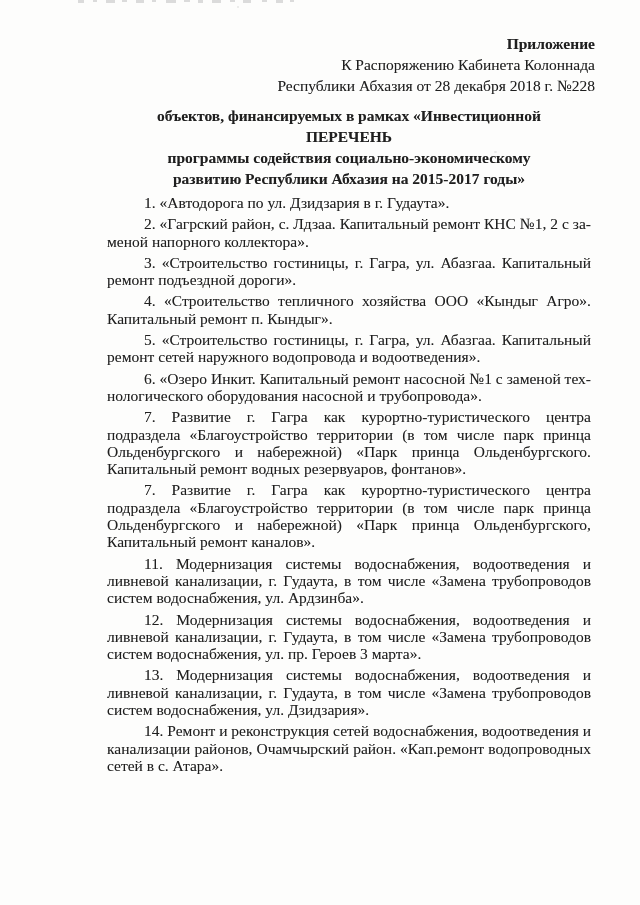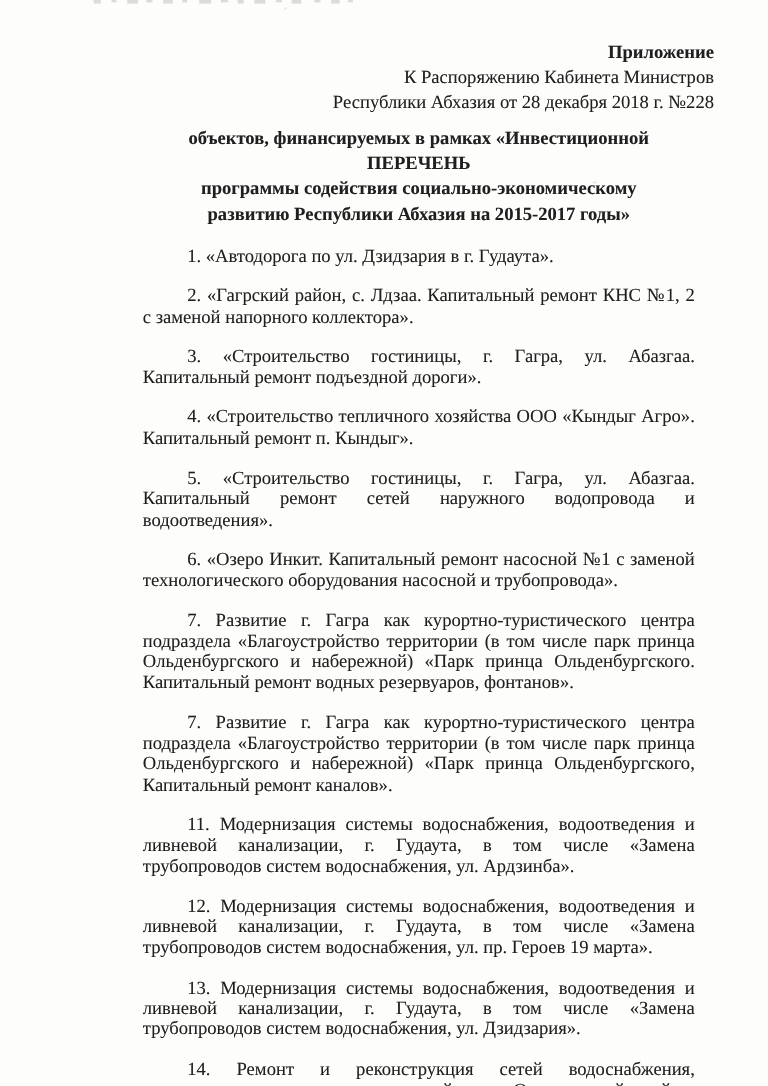--- a/index.html
+++ b/index.html
@@ -30,21 +30,21 @@
   }
   .doc-body {
     margin-top: 5px;
     font-size: 15.5px;
     line-height: 17.3px;
     text-align: justify;
     hyphens: manual;
   }
   .doc-body p {
     text-indent: 37px;
-    margin: 16px;
+    margin: 4px;
   }
   
   .artifact {
     position: absolute;
     background: #b9b9b9;
     opacity: 0.5;
   }
   .speck {
     position: absolute;
     background: #c9c9c9;
@@ -70,39 +70,39 @@
   <span class="artifact" style="left:230px;top:0;width:5px;height:2px"></span>
   <span class="artifact" style="left:243px;top:0;width:8px;height:3px"></span>
   <span class="artifact" style="left:262px;top:0;width:5px;height:2px"></span>
   <span class="artifact" style="left:276px;top:0;width:7px;height:3px"></span>
   <span class="artifact" style="left:290px;top:0;width:4px;height:2px"></span>
   <span class="speck" style="left:494px;top:151px;width:3px;height:2px"></span>
   <span class="speck" style="left:237px;top:6px;width:2px;height:2px"></span>
 
   <div class="doc-header">
     <div class="appendix">Приложение</div>
-    <div>К Распоряжению Кабинета Министров</div>
+    <div>К Распоряжению Кабинета Колоннада</div>
     <div>Республики Абхазия от 28 декабря 2018 г. №228</div>
   </div>
 
   <div class="doc-title">
     <div>объектов, финансируемых в рамках «Инвестиционной</div>
     <div>ПЕРЕЧЕНЬ</div>
     <div>программы содействия социально-экономическому</div>
     <div>развитию Республики Абхазия на 2015-2017 годы»</div>
   </div>
 
   <div class="doc-body">
     <p>1. «Автодорога по ул. Дзидзария в г. Гудаута».</p>
     <p>2. «Гагрский район, с. Лдзаа. Капитальный ремонт КНС №1, 2 с за­меной напорного коллектора».</p>
     <p>3. «Строительство гостиницы, г. Гагра, ул. Абазгаа. Капитальный ремонт подъездной дороги».</p>
     <p>4. «Строительство тепличного хозяйства ООО «Кындыг Агро». Капитальный ремонт п. Кындыг».</p>
     <p>5. «Строительство гостиницы, г. Гагра, ул. Абазгаа. Капитальный ремонт сетей наружного водопровода и водоотведения».</p>
     <p>6. «Озеро Инкит. Капитальный ремонт насосной №1 с заменой тех­нологического оборудования насосной и трубопровода».</p>
     <p>7. Развитие г. Гагра как курортно-туристического центра подраздела «Благоустройство территории (в том числе парк принца Ольденбургского и набережной) «Парк принца Ольденбургского. Капитальный ремонт вод­ных резервуаров, фонтанов».</p>
     <p>7. Развитие г. Гагра как курортно-туристического центра подраздела «Благоустройство территории (в том числе парк принца Ольденбургского и набережной) «Парк принца Ольденбургского, Капитальный ремонт кана­лов».</p>
     <p>11. Модернизация системы водоснабжения, водоотведения и ливне­вой канализации, г. Гудаута, в том числе «Замена трубопроводов систем водоснабжения, ул. Ардзинба».</p>
-    <p>12. Модернизация системы водоснабжения, водоотведения и ливне­вой канализации, г. Гудаута, в том числе «Замена трубопроводов систем водоснабжения, ул. пр. Героев 19 марта».</p>
+    <p>12. Модернизация системы водоснабжения, водоотведения и ливне­вой канализации, г. Гудаута, в том числе «Замена трубопроводов систем водоснабжения, ул. пр. Героев 3 марта».</p>
     <p>13. Модернизация системы водоснабжения, водоотведения и ливне­вой канализации, г. Гудаута, в том числе «Замена трубопроводов систем водоснабжения, ул. Дзидзария».</p>
     <p>14. Ремонт и реконструкция сетей водоснабжения, водоотведения и канализации районов, Очамчырский район. «Кап.ремонт водопроводных сетей в с. Атара».</p>
   </div>
 
 </div>
 
 </body></html>

